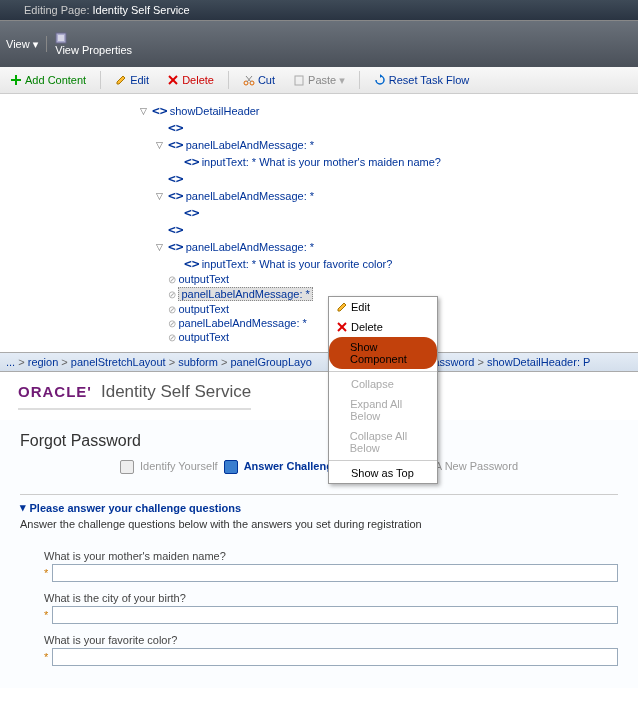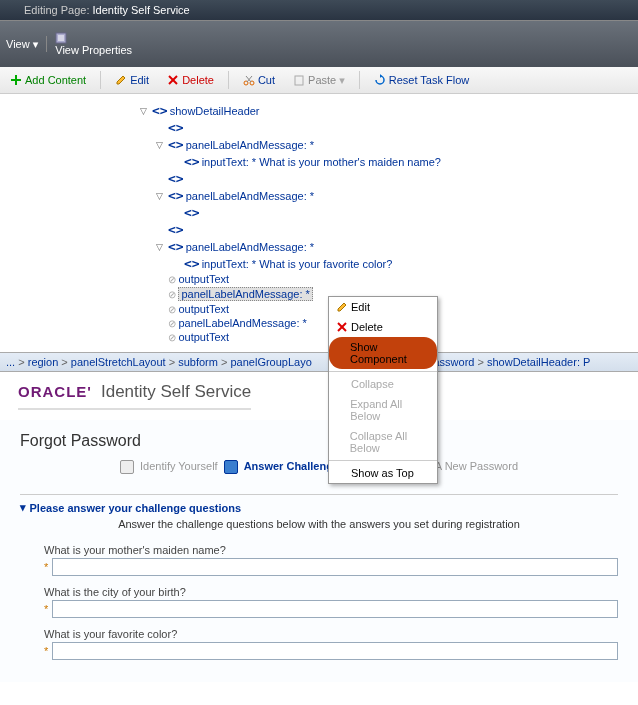--- a/index.html
+++ b/index.html
@@ -35,21 +35,21 @@
 .oracle-border { border-bottom: 2px solid #ddd; padding-bottom: 6px; display:inline-block; }
 .content { padding: 12px 20px; background: #fbfdff; }
 .fp-title { font-size: 16px; color: #333; margin-bottom: 10px; }
 .wizard { display: flex; align-items: flex-start; justify-content: center; gap: 6px; margin: 8px 0 20px; }
 .wizard .step { color: #999; }
 .wizard .step.active { color: #003399; font-weight: bold; }
 .wizard .box { width: 14px; height: 14px; border: 1px solid #999; border-radius: 2px; background: #eee; }
 .wizard .box.active { background: #3a7ecf; border-color: #003399; }
 .section { border-top: 1px solid #ccc; padding-top: 6px; }
 .sec-hdr { display: flex; align-items: center; gap: 4px; color: #003399; font-weight: bold; margin-bottom: 4px; }
-.sec-desc { color: #333; margin-bottom: 14px; text-align: center; }
+.sec-desc { color: #333; margin-bottom: 20px; }
 .q { margin-left: 24px; margin-bottom: 10px; }
 .q .qlabel { color: #444; margin-bottom: 2px; }
 .q .qrow { display: flex; align-items: center; gap: 4px; }
 .q .star { color: #cc7700; }
 .q input { flex: 1; border: 1px solid #9ab; padding: 2px; height: 18px; background: #fff; }
 svg { display: block; }
 </style>
 </head>
 <body>
 

